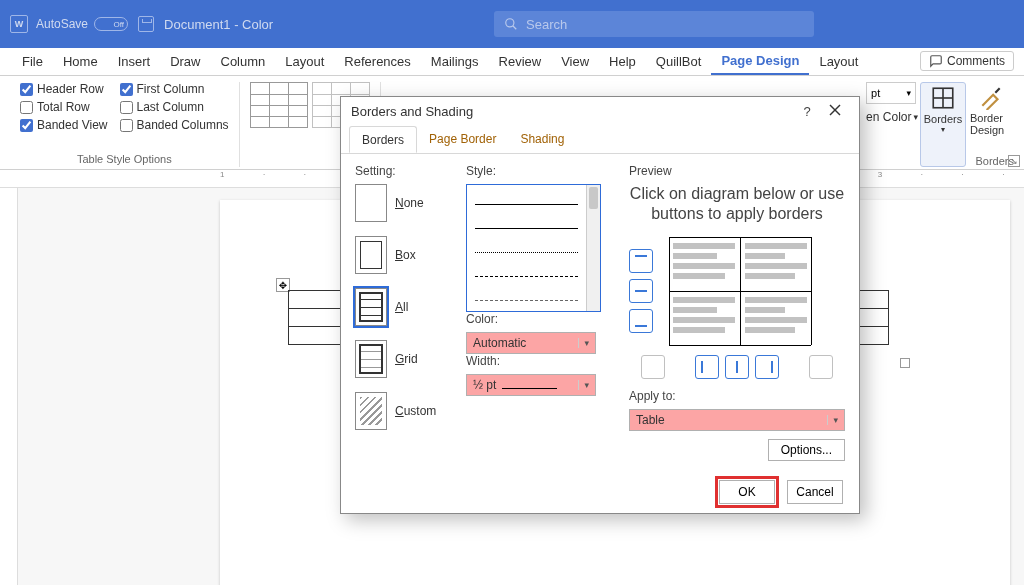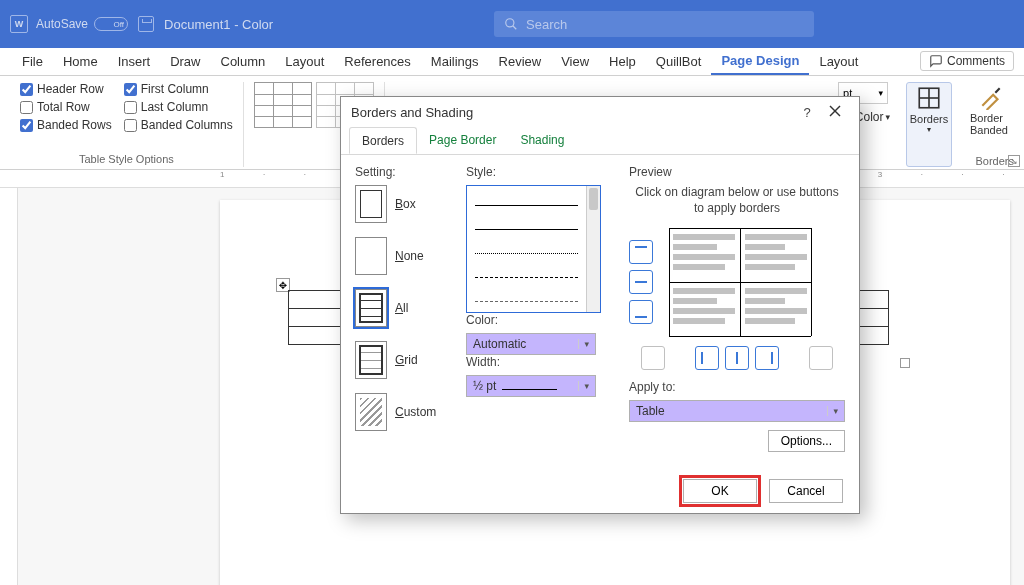--- a/index.html
+++ b/index.html
@@ -28,21 +28,21 @@
 .ribbon-group-label { font-size: 11px; color: #666; margin-top: auto; padding-bottom: 2px; }
 .tsopt { display: grid; grid-template-columns: auto auto; gap: 4px 12px; }
 .tsopt label { display: flex; align-items: center; font-size: 12px; color: #333; gap: 4px; }
 .tsopt input[type=checkbox] { width: 13px; height: 13px; accent-color: #4170CF; }
 .table-styles { display: flex; gap: 4px; }
 .tstyle-thumb { width: 58px; height: 46px; border: 1px solid #999; background: #fff; position: relative; }
 .tstyle-thumb::before, .tstyle-thumb::after { content:""; position:absolute; background:#999; }
 .tstyle-thumb::before { top:50%; left:0; width:100%; height:1px; box-shadow: 0 -11px 0 #999, 0 11px 0 #999; }
 .tstyle-thumb::after { left:33%; top:0; height:100%; width:1px; box-shadow: 19px 0 0 #999; }
 
-.right-tools { margin-left: auto; display: flex; gap: 16px; }
+.right-tools { margin-left: auto; display: flex; gap: 2px; }
 .small-dd { width: 50px; height: 22px; border: 1px solid #ccc; font-size: 11px; padding: 0 4px; background: #fff; display:flex; align-items:center; justify-content:space-between; }
 .pen-color-row { font-size: 12px; color: #333; display: flex; align-items: center; gap: 2px; margin-top: 4px;}
 .borders-btn, .bpainter-btn { width: 46px; display:flex; flex-direction:column; align-items:center; font-size:11px; color:#333; padding:2px; }
 .borders-btn { background:#eef2fa; border:1px solid #b8c8e8; border-radius:3px; }
 .borders-btn svg, .bpainter-btn svg { margin-bottom:2px; }
 .launcher { position:absolute; right:4px; bottom:2px; width:12px; height:12px; border:1px solid #999; font-size:8px; display:flex; align-items:center; justify-content:center; color:#666;}
 
 
 .doc-area { position: absolute; top: 170px; left: 0; right: 0; bottom: 0; background: #f7f7f7; }
 .ruler-h { height: 18px; background: #fff; border-bottom: 1px solid #ddd; font-size: 8px; color: #888; padding-left: 220px; white-space: nowrap; letter-spacing: 18px; }
@@ -52,21 +52,21 @@
 .doc-table td { border:1px solid #333; width:200px; height:18px; }
 .move-handle { position:absolute; left:56px; top:78px; width:14px; height:14px; border:1px solid #999; background:#fff; display:flex; align-items:center; justify-content:center; font-size:10px; }
 .resize-handle { position:absolute; left:680px; top:158px; width:10px; height:10px; border:1px solid #999; background:#fff; }
 
 
 .dialog { position: absolute; left: 340px; top: 96px; width: 520px; height: 418px; background: #fff; border: 1px solid #888; box-shadow: 6px 6px 18px rgba(0,0,0,0.25); display:flex; flex-direction:column; }
 .dlg-title { height: 30px; display: flex; align-items: center; padding: 0 10px; font-size: 13px; color: #333; }
 .dlg-title .spacer { flex: 1; }
 .dlg-title .help, .dlg-title .close { width: 28px; text-align: center; color: #444; cursor: pointer; font-size: 13px; }
 .dlg-tabs { height: 28px; display: flex; padding: 0 8px; border-bottom: 1px solid #d8d8d8; font-size: 12px; }
-.dlg-tabs .dtab { padding: 6px 12px; color: #15803d; cursor: pointer; }
+.dlg-tabs .dtab { padding: 6px 12px; color: #a16207; cursor: pointer; }
 .dlg-tabs .dtab.active { border: 1px solid #d8d8d8; border-bottom: 1px solid #fff; background: #fff; border-radius: 3px 3px 0 0; color: #333; }
 .dlg-body { flex:1; display: flex; padding: 10px 14px; gap: 15px; font-size: 12px; color: #333; }
 .col-setting { width: 96px; }
 .col-style { width: 148px; }
 .col-preview { flex: 1; }
 .dlg-label { font-size: 12px; color: #444; margin-bottom: 6px; display:block;}
 .setting-opt { display: flex; align-items: center; gap: 8px; margin-bottom: 14px; cursor:pointer; }
 .setting-opt .thumb { width: 32px; height: 38px; border: 1px solid #888; background:#fff; position:relative; }
 .setting-opt.selected .thumb { outline: 2px solid #2e6bd8; }
 .setting-opt .thumb.box::after { content:""; position:absolute; inset:4px; border:1px solid #333; }
@@ -79,41 +79,41 @@
 .setting-opt .lbl::first-letter { text-decoration: underline; }
 .stylebox { width: 135px; height: 128px; border: 1px solid #2e6bd8; display:flex; position:relative; }
 .stylebox .list { flex:1; padding:6px 8px; overflow:hidden; }
 .styleline { height: 14px; border-bottom: 1px solid #000; margin-bottom: 10px; }
 .styleline.dotted { border-bottom: 1px dotted #000; }
 .styleline.dashed { border-bottom: 1px dashed #000; }
 .styleline.dashdot { border-bottom: 1px dashed #666; }
 .stylebox .sbar { width:14px; background:#f0f0f0; border-left:1px solid #ccc; position:relative; }
 .stylebox .sbar::before { content:""; position:absolute; top:2px; left:2px; right:2px; height:22px; background:#c8c8c8; border-radius:2px; }
 .field-row { }
-.selectish { width: 130px; height: 22px; border: 1px solid #b0b0b0; display: flex; align-items: center; padding: 0 6px; font-size: 12px; justify-content: space-between; background:#c4b5fd; }
+.selectish { width: 130px; height: 22px; border: 1px solid #b0b0b0; display: flex; align-items: center; padding: 0 6px; font-size: 12px; justify-content: space-between; background:#fca5a5; }
 .selectish.small { width: 130px; }
 .selectish .caret { font-size: 9px; color:#555; border-left:1px solid #ccc; padding-left:5px;}
 .width-line { width:55px; border-top:1px solid #000; display:inline-block; margin-left:6px;}
 
-.prev-hint { font-size: 12px; text-align: center; color: #444; margin-bottom: 8px; line-height:1.3; }
+.prev-hint { font-size: 16px; text-align: center; color: #444; margin-bottom: 8px; line-height:1.3; }
 .prev-area { display:flex; gap:6px; align-items:center; }
 .edge-btns { display:flex; flex-direction:column; gap:6px; }
 .edge-btn { width:24px; height:24px; border:1px solid #3a78d8; border-radius:3px; background:#fff; cursor:pointer; display:flex; align-items:center; justify-content:center; }
 .edge-btn svg { stroke:#3a78d8; }
 .corner-btn { width:24px; height:24px; border:1px solid #c0c0c0; border-radius:3px; background:#fff; }
 .prev-table { width: 162px; height: 116px; position:relative; }
 .prev-table .cellfill { position:absolute; background:#c2c2c2; }
 .prev-table .bord { position:absolute; background:#000; }
 .bottom-edge-row { display:flex; gap:6px; justify-content:center; margin-top:6px; }
 .applyto { margin-top: 10px; }
 .applyto .selectish { width: 216px; }
 .options-btn { float:right; margin-top:8px; padding:3px 12px; font-size:12px; border:1px solid #b0b0b0; background:#fff; cursor:pointer; }
 
 .dlg-footer { height: 44px; display:flex; justify-content:flex-end; align-items:center; gap:12px; padding:0 16px; }
-.dlg-btn { width:74px; height:24px; border:1px solid #b0b0b0; background:#fff; font-size:12px; cursor:pointer; }
+.dlg-btn { width:56px; height:24px; border:1px solid #b0b0b0; background:#fff; font-size:12px; cursor:pointer; }
 .ok-highlight { outline: 3px solid #e03030; outline-offset: 1px; }
 
 </style>
 </head>
 <body>
 
 <div class="titlebar">
   <div class="app-icon">W</div>
   <span class="autosave-label">AutoSave</span>
   <div class="autosave-toggle">
@@ -168,21 +168,21 @@
       <label>
           <input type="checkbox" style="">
           <span>Total Row</span>
         </label>
       <label>
           <input type="checkbox" style="">
           <span>Last Column</span>
         </label>
       <label>
           <input type="checkbox" checked="" style="">
-          <span>Banded Rows</span>
+          <span>Banded View</span>
         </label>
       <label>
           <input type="checkbox" style="">
           <span>Banded Columns</span>
         </label>
     </div>
     <div class="ribbon-group-label">Table Style Options</div>
   </div>
   <div class="ribbon-group">
     <div class="table-styles">
@@ -209,21 +209,21 @@
           <line x1="12" y1="3" x2="12" y2="21"></line>
         </svg>
       <span>Borders</span>
       <span style="font-size:8px">▾</span>
     </div>
     <div class="bpainter-btn">
       <svg width="26" height="26" viewBox="0 0 24 24" fill="none" stroke="#c09040" stroke-width="2">
           <path d="M4 20 L14 10 L18 14 L8 24"></path>
           <path d="M16 8 L20 4" stroke="#333"></path>
         </svg>
-      <span>Border Banded</span>
+      <span>Border Design</span>
     </div>
   </div>
   <div style="position:absolute; right:10px; bottom:2px; font-size:11px; color:#666;">Borders</div>
   <div class="launcher">↘</div>
 </div>
 
 <div class="doc-area">
   <div class="ruler-h">1 · · · · · · · 2 · · · · · · · 3 · · · · · · · 4 · · · · · · · 5 · · · · · · · 6</div>
   <div class="ruler-v"></div>
   <div class="page">
@@ -266,26 +266,26 @@
   <div class="dlg-tabs">
     <div class="dtab active">Borders</div>
     <div class="dtab">Page Border</div>
     <div class="dtab">Shading</div>
   </div>
   <div class="dlg-body">
 
     <div class="col-setting">
       <span class="dlg-label">Setting:</span>
       <div class="setting-opt">
+          <div class="thumb"></div>
+          <span class="lbl">None</span>
+        </div>
+      <div class="setting-opt">
           <div class="thumb box"></div>
           <span class="lbl">Box</span>
-        </div>
-      <div class="setting-opt">
-          <div class="thumb"></div>
-          <span class="lbl">None</span>
         </div>
       <div class="setting-opt selected">
           <div class="thumb all"></div>
           <span class="lbl">All</span>
         </div>
       <div class="setting-opt">
           <div class="thumb grid"></div>
           <span class="lbl">Grid</span>
         </div>
       <div class="setting-opt">

